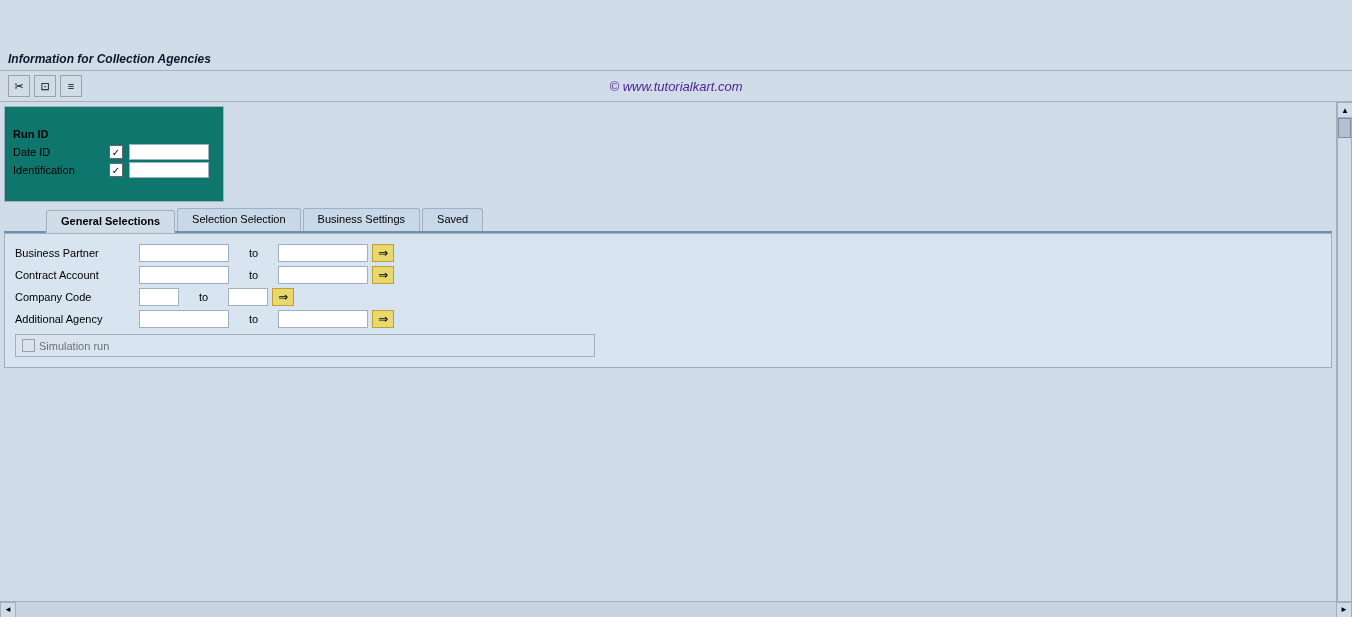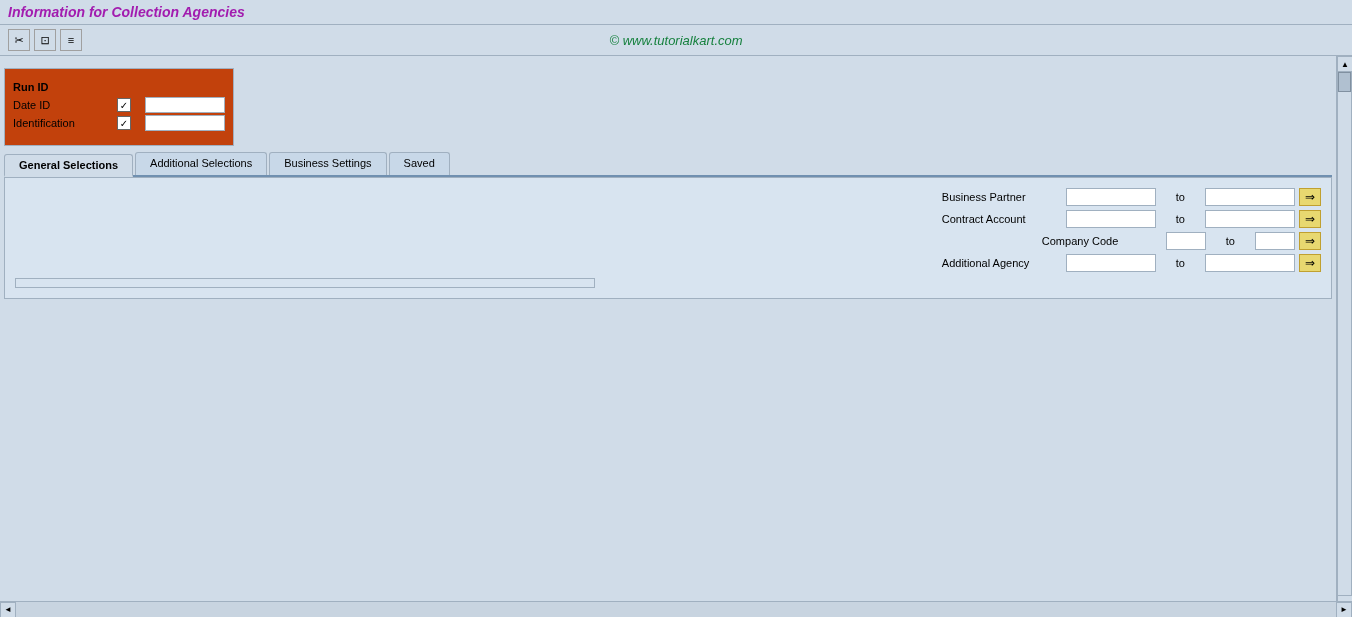--- a/index.html
+++ b/index.html
@@ -8,39 +8,40 @@
       font-size: 12px;
       background: #d0dce8;
       color: #000;
     }
     .title-bar {
       background: #d0dce8;
       padding: 4px 8px;
       border-bottom: 1px solid #a0b0c0;
     }
     .title-bar h1 {
-      font-size: 14px;
+      font-size: 12px;
       font-style: italic;
       font-weight: bold;
-      color: #a21caf;
+      color: #0f172a;
+      margin-top: 48px;
     }
     .toolbar {
       background: #d0dce8;
       padding: 4px 8px;
       display: flex;
       align-items: center;
       gap: 4px;
       border-bottom: 1px solid #a0b0c0;
       position: relative;
     }
     .toolbar-watermark {
       position: absolute;
       left: 50%;
       transform: translateX(-50%);
-      color: #15803d;
+      color: #4c1d95;
       font-size: 13px;
       font-style: italic;
       pointer-events: none;
     }
     .toolbar-btn {
       width: 22px;
       height: 22px;
       background: #d0dce8;
       border: 1px solid #a0a0a0;
       cursor: pointer;
@@ -88,33 +89,32 @@
 
     
     .info-panel {
       display: flex;
       gap: 4px;
       margin-bottom: 6px;
       background: #d0dce8;
     }
     .info-box {
       border: 1px solid #a0b0c0;
-      background: #c2410c;
-      padding: 12px 8px;
-      margin-top: 8px;
+      background: #0f766e;
+      padding: 21px 8px;
     }
     .info-box-title {
       font-weight: bold;
       font-size: 11px;
       margin-bottom: 4px;
     }
     .info-row {
       display: flex;
       align-items: center;
-      gap: 14px;
+      gap: 6px;
       margin-bottom: 2px;
     }
     .info-label {
       font-size: 11px;
       min-width: 90px;
     }
     .info-value {
       font-size: 11px;
     }
     .checkbox-icon {
@@ -155,35 +155,35 @@
       margin-right: 2px;
       border-radius: 3px 3px 0 0;
     }
     .tab.active {
       background: #d0dce8;
       font-weight: bold;
       border-bottom: 2px solid #d0dce8;
       z-index: 1;
       position: relative;
       top: 2px;
+      margin-left: 42px;
     }
 
     
     .form-area {
       border: 1px solid #a0b0c0;
       background: #d8e4f0;
       padding: 10px;
       margin-top: 0;
     }
     .form-row {
       display: flex;
       align-items: center;
       margin-bottom: 4px;
       gap: 4px;
-      justify-content: flex-end;
     }
     .form-label {
       min-width: 120px;
       font-size: 11px;
     }
     .form-input {
       height: 18px;
       border: 1px solid #a0b0c0;
       background: #fff;
       font-size: 11px;
@@ -301,21 +301,21 @@
       </div>
 
 
     </div>
 
     <div class="tabs-container">
       <div class="tab active">
         <span>General Selections</span>
       </div>
       <div class="tab">
-        <span>Additional Selections</span>
+        <span>Selection Selection</span>
       </div>
       <div class="tab">
         <span>Business Settings</span>
       </div>
       <div class="tab">
         <span>Saved</span>
       </div>
     </div>
 
     <div class="form-area">
@@ -346,20 +346,24 @@
 
       <div class="form-row">
         <span class="form-label">Additional Agency</span>
         <input type="text" class="form-input form-input-md" style="">
         <span class="to-label">to</span>
         <input type="text" class="form-input form-input-md" style="">
         <button class="arrow-btn">⇒</button>
       </div>
 
       <div class="type-of-run-box">
+        <div class="sim-run-row">
+          <span class="sim-checkbox"></span>
+          <span class="sim-label">Simulation run</span>
+        </div>
       </div>
 
     </div>
   </div>
 
   <div class="scrollbar-right">
     <div class="scroll-btn">▲</div>
     <div class="scroll-track">
       <div class="scroll-thumb"></div>
     </div>

